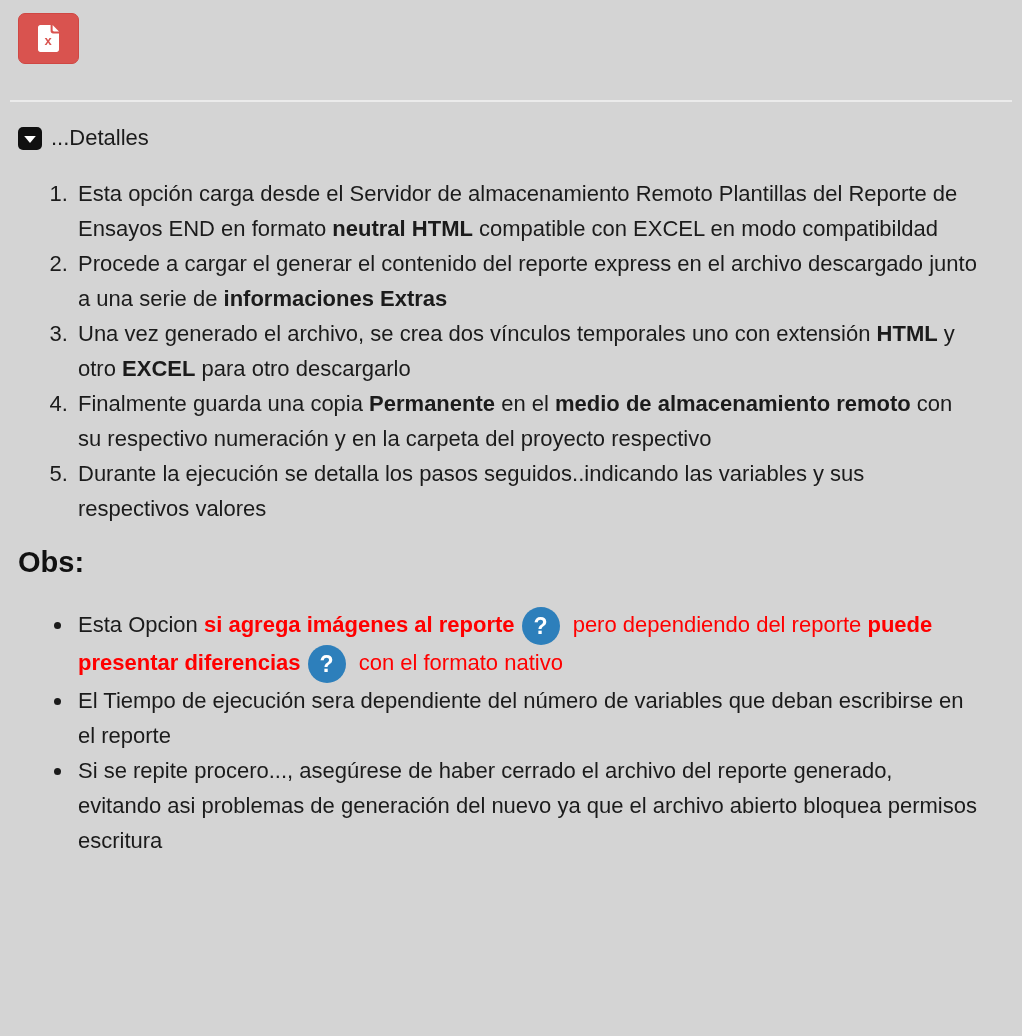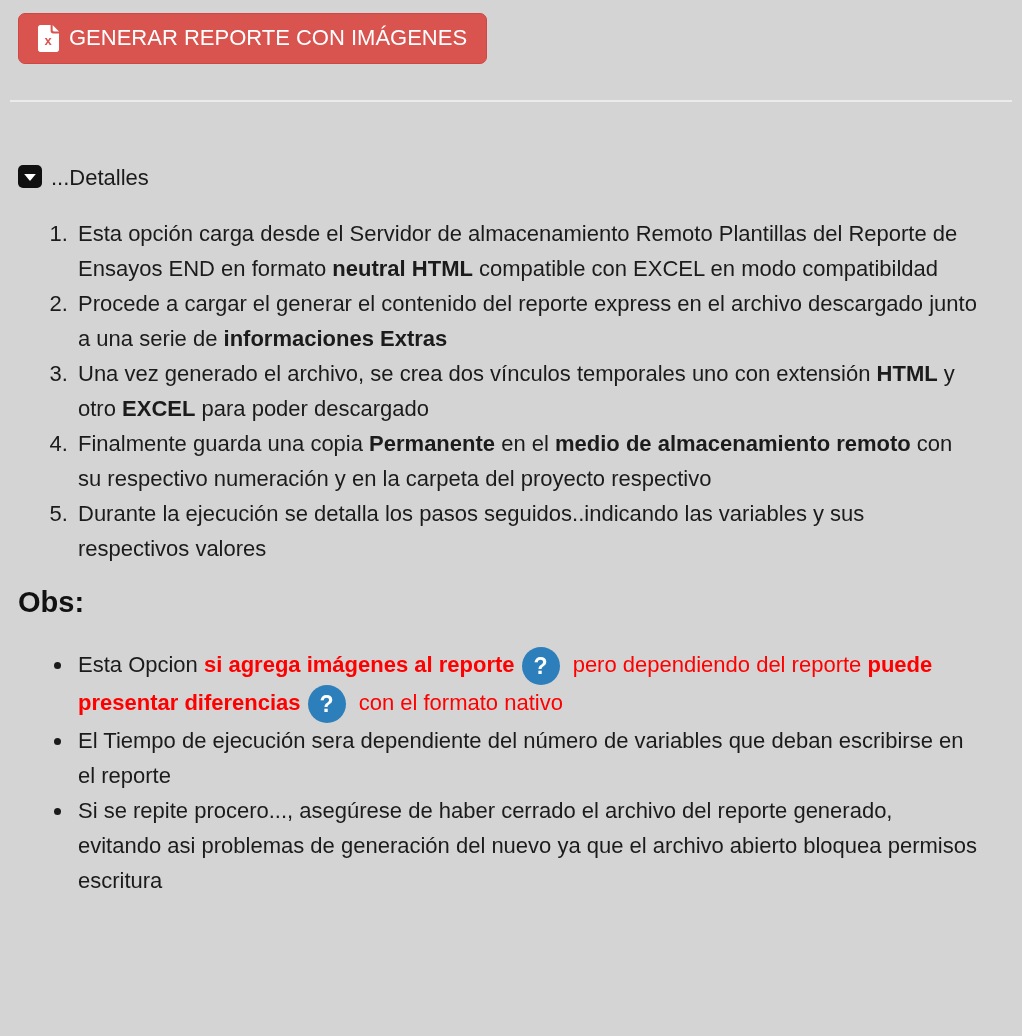--- a/index.html
+++ b/index.html
@@ -33,22 +33,23 @@
   }
   .btn-danger .file-icon { display: inline-block; width: 21px; height: 27px; }
   
   hr.divider {
     border: none;
     border-top: 2px solid #ebebeb;
     margin: 36px -8px 0 -8px;
   }
   
   .details-row {
-    margin-top: 63px;
+    margin-top: 23px;
     display: flex;
+    align-items: center;
     gap: 9px;
     font-size: 22px;
     cursor: pointer;
     width: fit-content;
   }
   .caret-square { display: inline-block; width: 24px; height: 23px; }
   
   h2.section-title {
     font-size: 29px;
     font-weight: bold;
@@ -98,42 +99,41 @@
 
   
   <button class="btn-danger">
     <span class="file-icon">
       <svg viewBox="0 0 21 27" width="21" height="27" aria-hidden="true">
         <path d="M12.6 0 H2.4 C1.1 0 0 1.1 0 2.4 v22.2 C0 25.9 1.1 27 2.4 27 h16.2 c1.3 0 2.4-1.1 2.4-2.4 V8.4 h-6 c-1.3 0-2.4-1.1-2.4-2.4 z" fill="#ffffff"></path>
         <path d="M14.6 0 l6.4 6.4 h-5 c-0.8 0-1.4-0.6-1.4-1.4 z" fill="#ffffff"></path>
         <text x="10" y="19.5" text-anchor="middle" font-family="Liberation Sans, sans-serif" font-size="13" font-weight="bold" fill="#d9534f">x</text>
       </svg>
     </span>
-    <span>GENERAR REPORTE CON IMÁGENES</span>
   </button>
 
   
   <hr class="divider">
 
   
   <div class="details-row">
     <span class="caret-square">
       <svg viewBox="0 0 24 23" width="24" height="23" aria-hidden="true">
         <rect x="0" y="0" width="24" height="23" rx="5" fill="#101010"></rect>
         <path d="M6.2 9 h11.6 L12 16 z" fill="#ffffff"></path>
       </svg>
     </span>
     <span>...Detalles</span>
   </div>
 
   
   <ol class="steps-list">
       <li><span>Esta opción carga desde el Servidor de almacenamiento Remoto Plantillas del Reporte de Ensayos END en formato </span><span style="font-weight: bold;">neutral HTML</span><span> compatible con EXCEL en modo compatibildad</span></li>
       <li><span>Procede a cargar el generar el contenido del reporte express en el archivo descargado junto a una serie de </span><span style="font-weight: bold;">informaciones Extras</span></li>
-      <li><span>Una vez generado el archivo, se crea dos vínculos temporales uno con extensión </span><span style="font-weight: bold;">HTML</span><span> y otro </span><span style="font-weight: bold; text-align: right;">EXCEL</span><span> para poder descargado</span></li>
+      <li><span>Una vez generado el archivo, se crea dos vínculos temporales uno con extensión </span><span style="font-weight: bold;">HTML</span><span> y otro </span><span style="font-weight: bold; text-align: right;">EXCEL</span><span> para otro descargarlo</span></li>
       <li><span>Finalmente guarda una copia </span><span style="font-weight: bold;">Permanente</span><span> en el </span><span style="font-weight: bold;">medio de almacenamiento remoto</span><span> con su respectivo numeración y en la carpeta del proyecto respectivo</span></li>
       <li><span>Durante la ejecución se detalla los pasos seguidos..indicando las variables y sus respectivos valores</span></li>
     </ol>
 
   
   <h2 class="section-title obs-title">Obs:</h2>
   <ul class="obs-list">
       <li><span>Esta Opcion </span><span style="font-weight: bold; color: rgb(255, 0, 0);">si agrega imágenes al reporte</span><span class="q-icon">?</span><span style="color: rgb(255, 0, 0);"> pero dependiendo del reporte </span><span style="font-weight: bold; color: rgb(255, 0, 0);">puede presentar diferencias</span><span class="q-icon">?</span><span style="color: rgb(255, 0, 0);"> con el formato nativo</span></li>
       <li><span>El Tiempo de ejecución sera dependiente del número de variables que deban escribirse en el reporte</span></li>
       <li><span>Si se repite procero..., asegúrese de haber cerrado el archivo del reporte generado, evitando asi problemas de generación del nuevo ya que el archivo abierto bloquea permisos escritura</span></li>

